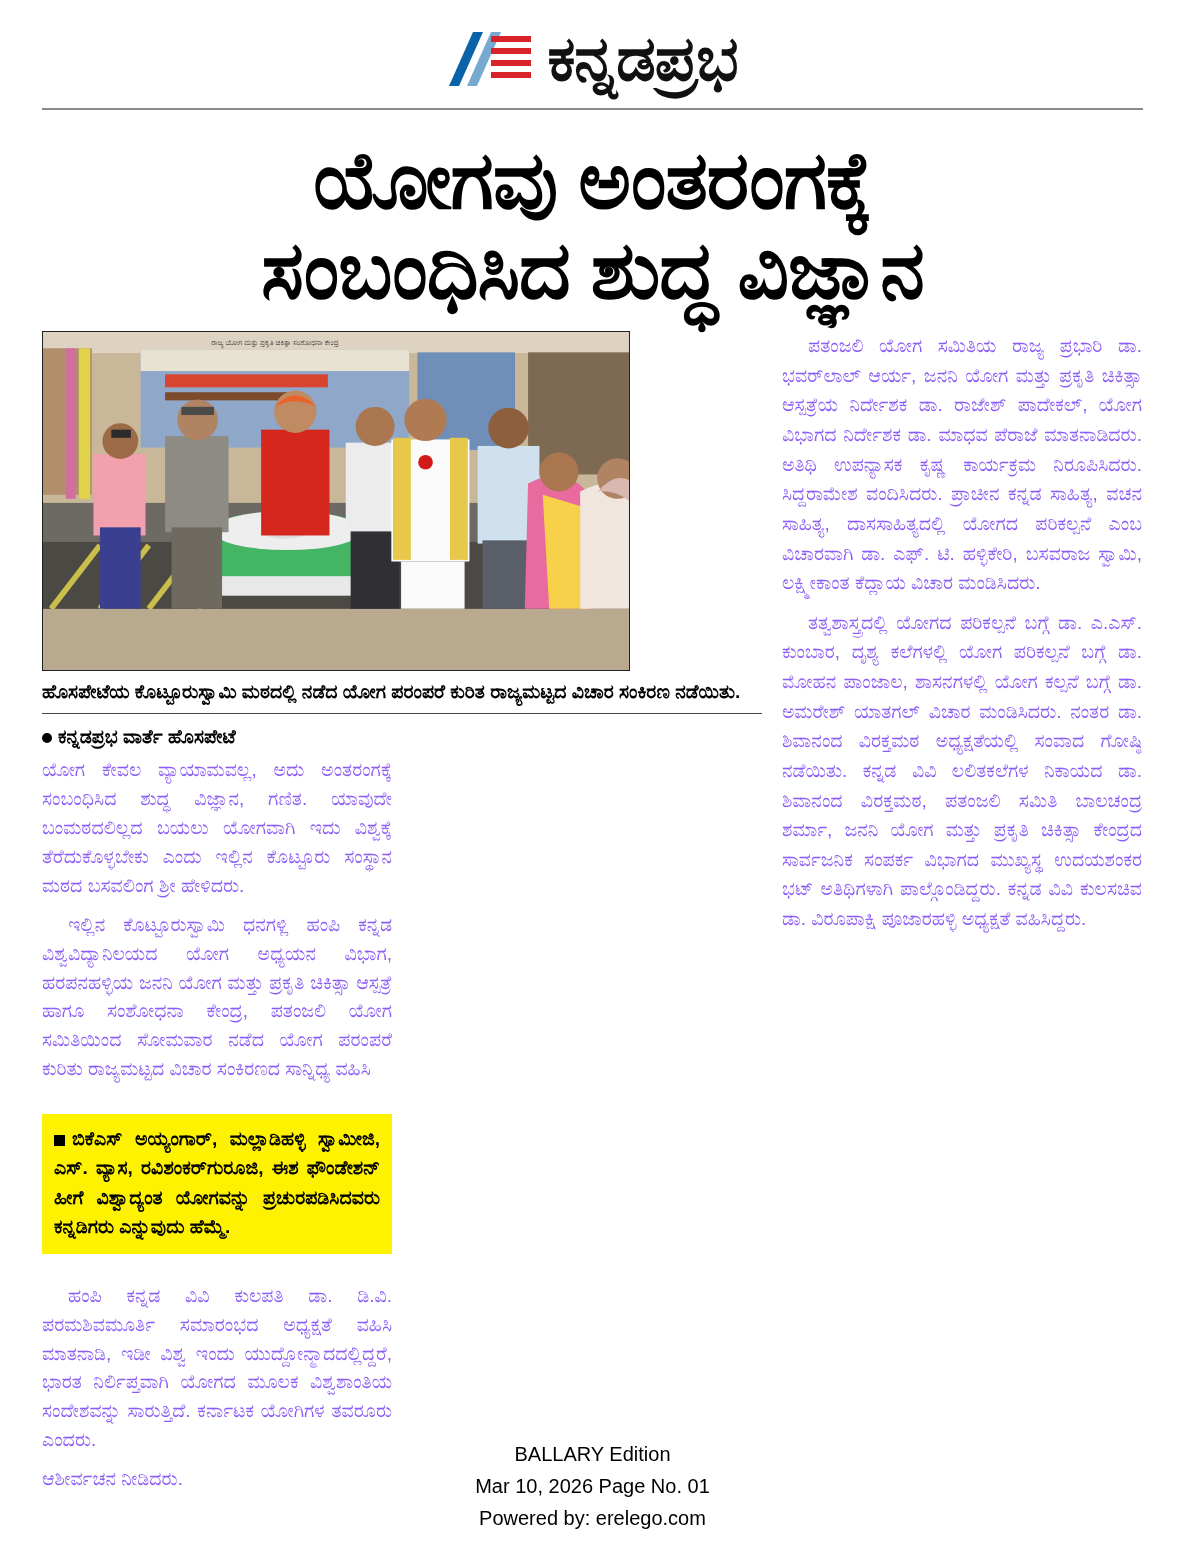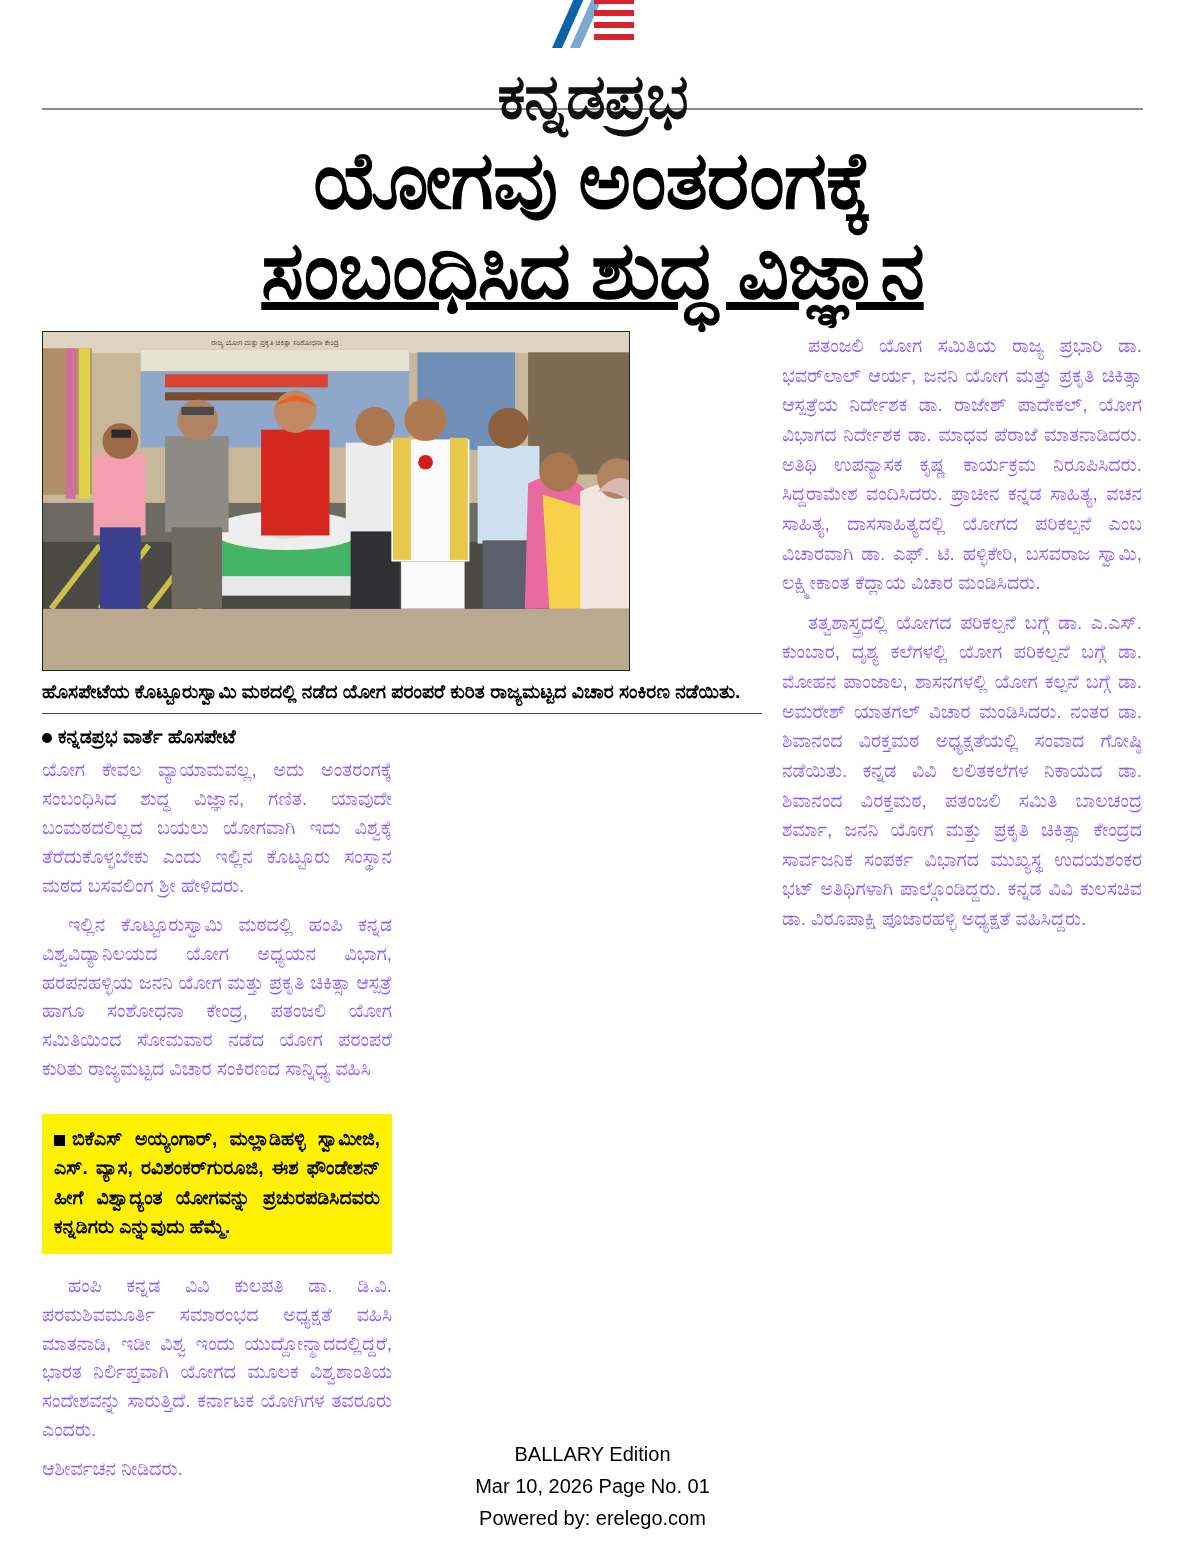--- a/index.html
+++ b/index.html
@@ -24,21 +24,20 @@
   }
 
   
   .masthead {
     padding-top: 18px;
     display: flex;
     align-items: center;
     justify-content: center;
     gap: 14px;
     height: 82px;
-    flex-direction: column;
   }
   .logo-mark {
     width: 86px;
     height: 62px;
     position: relative;
     flex: none;
   }
   .logo-mark svg { display: block; }
   .masthead-title {
     font-size: 62px;
@@ -56,21 +55,21 @@
   
   .headline {
     text-align: center;
     font-weight: bold;
     font-size: 80px;
     line-height: 1.12;
     letter-spacing: -1px;
     margin: 26px 0 16px 0;
     color: #000;
   }
-  .headline .line2 { display: block; text-decoration: underline; }
+  .headline .line2 { display: block; }
   .subhead {
     text-align: center;
     font-weight: bold;
     font-size: 36px;
     line-height: 1.25;
     margin: 16px 0 14px 0;
     color: #000;
   }
 
   
@@ -132,21 +131,21 @@
     text-align: justify;
     text-justify: inter-word;
     color: #8b5cf6;
   }
   p.body.indent { text-indent: 26px; }
 
   
   .highlight {
     background: #fff200;
     padding: 10px 12px 12px 12px;
-    margin-bottom: 18px;
+    margin-bottom: 28px;
   }
   .highlight .sq {
     display: inline-block;
     width: 11px; height: 11px;
     background: #000;
     margin-right: 7px;
     vertical-align: middle;
   }
   .highlight p {
     margin: 0;
@@ -276,21 +275,21 @@
 
       <div class="caption">ಹೊಸಪೇಟೆಯ ಕೊಟ್ಟೂರುಸ್ವಾಮಿ ಮಠದಲ್ಲಿ ನಡೆದ ಯೋಗ ಪರಂಪರೆ ಕುರಿತ ರಾಜ್ಯಮಟ್ಟದ ವಿಚಾರ ಸಂಕಿರಣ ನಡೆಯಿತು.</div>
       <div class="caption-rule"></div>
 
       <div class="twocol">
         <div class="sub-col">
           <div class="byline">
             <span class="bullet"></span><span class="brand">ಕನ್ನಡಪ್ರಭ ವಾರ್ತೆ</span> <span class="place">ಹೊಸಪೇಟೆ</span>
           </div>
           <p class="body">ಯೋಗ ಕೇವಲ ವ್ಯಾಯಾಮವಲ್ಲ, ಅದು ಅಂತರಂಗಕ್ಕೆ ಸಂಬಂಧಿಸಿದ ಶುದ್ಧ ವಿಜ್ಞಾನ, ಗಣಿತ. ಯಾವುದೇ ಬಂಮಠದಲಿಲ್ಲದ ಬಯಲು ಯೋಗವಾಗಿ ಇದು ವಿಶ್ವಕ್ಕೆ ತೆರೆದುಕೊಳ್ಳಬೇಕು ಎಂದು ಇಲ್ಲಿನ ಕೊಟ್ಟೂರು ಸಂಸ್ಥಾನ ಮಠದ ಬಸವಲಿಂಗ ಶ್ರೀ ಹೇಳಿದರು.</p>
-          <p class="body indent">ಇಲ್ಲಿನ ಕೊಟ್ಟೂರುಸ್ವಾಮಿ ಮಠದಲ್ಲಿ ಹಂಪಿ ಕನ್ನಡ ವಿಶ್ವವಿದ್ಯಾನಿಲಯದ ಯೋಗ ಅಧ್ಯಯನ ವಿಭಾಗ, ಹರಪನಹಳ್ಳಿಯ ಜನನಿ ಯೋಗ ಮತ್ತು ಪ್ರಕೃತಿ ಚಿಕಿತ್ಸಾ ಆಸ್ಪತ್ರೆ ಹಾಗೂ ಸಂಶೋಧನಾ ಕೇಂದ್ರ, ಪತಂಜಲಿ ಯೋಗ ಸಮಿತಿಯಿಂದ ಸೋಮವಾರ ನಡೆದ ಯೋಗ ಪರಂಪರೆ ಕುರಿತು ರಾಜ್ಯಮಟ್ಟದ ವಿಚಾರ ಸಂಕಿರಣದ ಸಾನ್ನಿಧ್ಯ ವಹಿಸಿ</p>
+          <p class="body indent">ಇಲ್ಲಿನ ಕೊಟ್ಟೂರುಸ್ವಾಮಿ ಧನಗಳ್ಲಿ ಹಂಪಿ ಕನ್ನಡ ವಿಶ್ವವಿದ್ಯಾನಿಲಯದ ಯೋಗ ಅಧ್ಯಯನ ವಿಭಾಗ, ಹರಪನಹಳ್ಳಿಯ ಜನನಿ ಯೋಗ ಮತ್ತು ಪ್ರಕೃತಿ ಚಿಕಿತ್ಸಾ ಆಸ್ಪತ್ರೆ ಹಾಗೂ ಸಂಶೋಧನಾ ಕೇಂದ್ರ, ಪತಂಜಲಿ ಯೋಗ ಸಮಿತಿಯಿಂದ ಸೋಮವಾರ ನಡೆದ ಯೋಗ ಪರಂಪರೆ ಕುರಿತು ರಾಜ್ಯಮಟ್ಟದ ವಿಚಾರ ಸಂಕಿರಣದ ಸಾನ್ನಿಧ್ಯ ವಹಿಸಿ</p>
         </div>
 
         <div class="sub-col">
           <div class="highlight">
             <p><span class="sq"></span><span>ಬಿಕೆಎಸ್ ಅಯ್ಯಂಗಾರ್, ಮಲ್ಲಾಡಿಹಳ್ಳಿ ಸ್ವಾಮೀಜಿ, ಎಸ್. ವ್ಯಾಸ, ರವಿಶಂಕರ್‌ಗುರೂಜಿ, ಈಶ ಫೌಂಡೇಶನ್ ಹೀಗೆ ವಿಶ್ವಾದ್ಯಂತ ಯೋಗವನ್ನು ಪ್ರಚುರಪಡಿಸಿದವರು ಕನ್ನಡಿಗರು ಎನ್ನುವುದು ಹೆಮ್ಮೆ.</span></p>
           </div>
           <p class="body indent">ಹಂಪಿ ಕನ್ನಡ ವಿವಿ ಕುಲಪತಿ ಡಾ. ಡಿ.ವಿ. ಪರಮಶಿವಮೂರ್ತಿ ಸಮಾರಂಭದ ಅಧ್ಯಕ್ಷತೆ ವಹಿಸಿ ಮಾತನಾಡಿ, ಇಡೀ ವಿಶ್ವ ಇಂದು ಯುದ್ದೋನ್ಮಾದದಲ್ಲಿದ್ದರೆ, ಭಾರತ ನಿರ್ಲಿಪ್ತವಾಗಿ ಯೋಗದ ಮೂಲಕ ವಿಶ್ವಶಾಂತಿಯ ಸಂದೇಶವನ್ನು ಸಾರುತ್ತಿದೆ. ಕರ್ನಾಟಕ ಯೋಗಿಗಳ ತವರೂರು ಎಂದರು.</p>
           <p class="body">ಆಶೀರ್ವಚನ ನೀಡಿದರು.</p>
         </div>
       </div>

